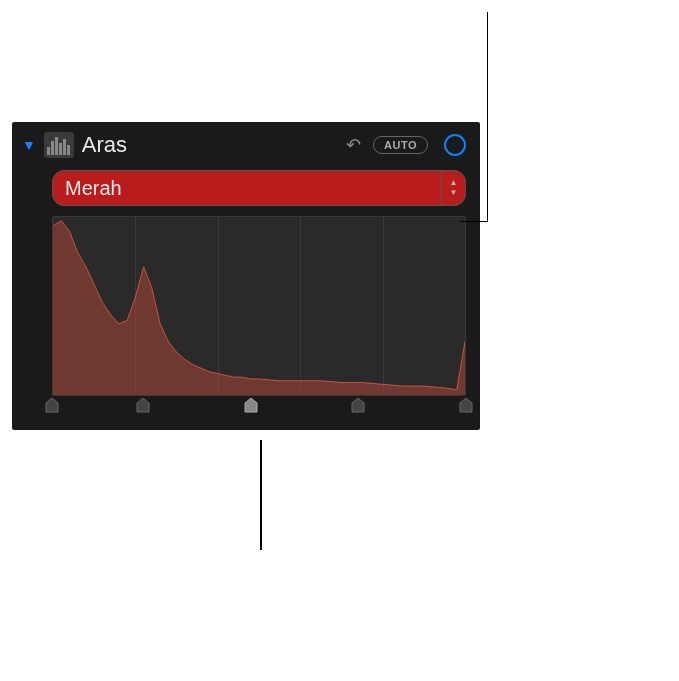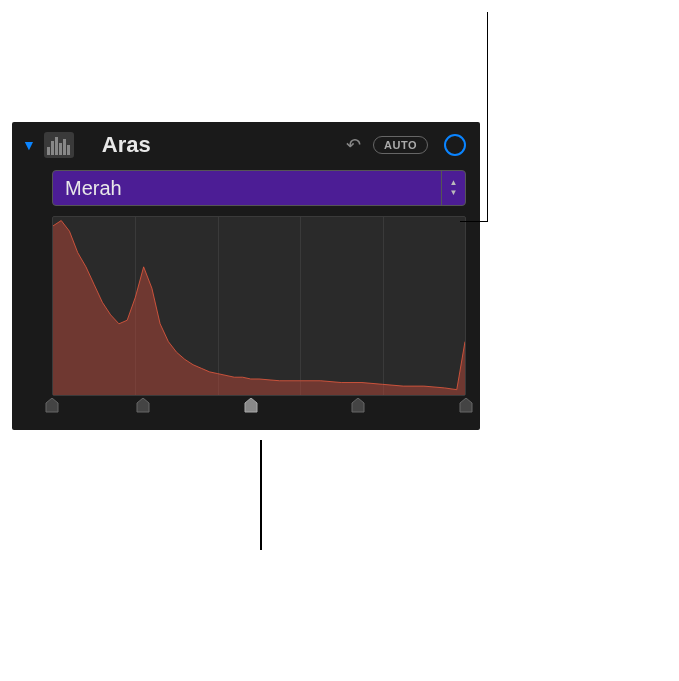--- a/index.html
+++ b/index.html
@@ -45,23 +45,23 @@
       gap: 1px;
       padding: 3px 2px;
     }
     .levels-icon div {
       width: 3px;
       background: #888;
     }
     .title {
       color: #e8e8e8;
       font-size: 22px;
-      font-weight: 700;
+      font-weight: 400;
       flex: 1;
-      margin-left: 20px;
+      margin-left: 0;
     }
     .reset-icon {
       color: #888;
       font-size: 18px;
       margin-right: 4px;
     }
     .auto-btn {
       background: transparent;
       border: 1.5px solid #666;
       border-radius: 12px;
@@ -73,23 +73,23 @@
     }
     .toggle-circle {
       width: 22px;
       height: 22px;
       border: 2.5px solid #0a84ff;
       border-radius: 50%;
       margin-left: 8px;
     }
     .dropdown {
       margin: 4px 14px 10px 40px;
-      background: #4c1d95;
+      background: #b91c1c;
       border: 1px solid #555;
-      border-radius: 4px;
+      border-radius: 12px;
       display: flex;
       align-items: center;
       height: 36px;
       position: relative;
     }
     .dropdown-label {
       color: #e8e8e8;
       font-size: 20px;
       padding-left: 12px;
       flex: 1;

